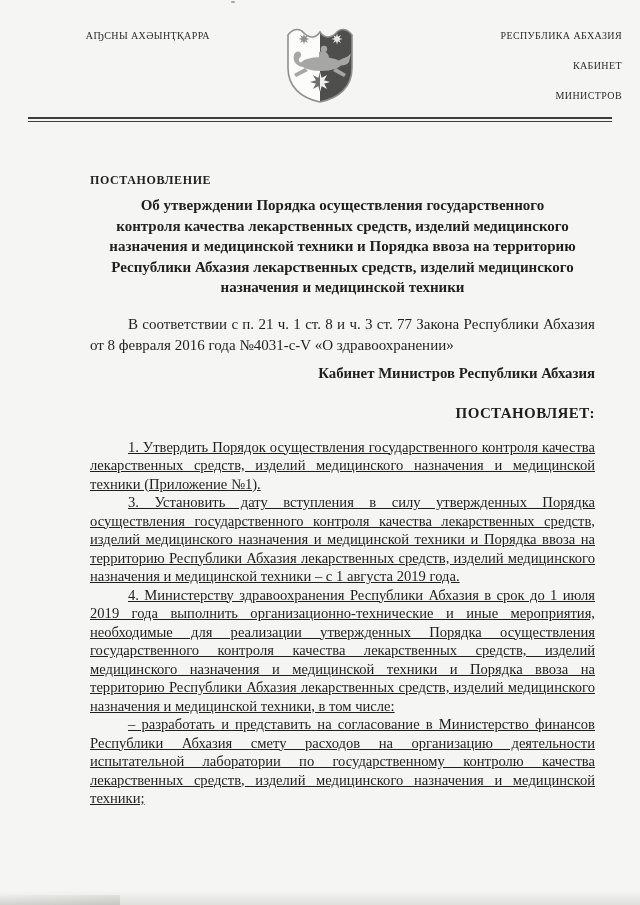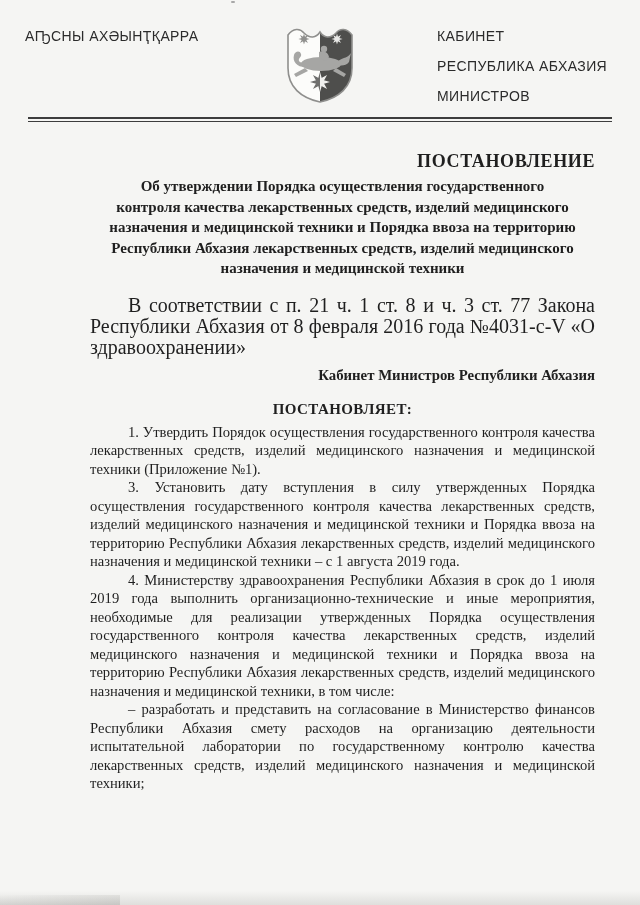--- a/index.html
+++ b/index.html
@@ -19,58 +19,58 @@
   }
   .corner-shadow{
     position:absolute;left:0;bottom:0;width:120px;height:10px;
     background:linear-gradient(to top left, rgba(110,110,105,0.22), rgba(110,110,105,0));
     pointer-events:none;
   }
   
   .letterhead{position:relative;height:117px;}
   .lh-col{
     position:absolute;top:21px;
-    font-family:Liberation Sans, sans-serif;
-    font-size:14px;letter-spacing:0.4px;color:#2b2b2b;
-    text-align:left;line-height:30px;white-space:nowrap;
+    font-family:Liberation Serif, serif;
+    font-size:10px;letter-spacing:0.4px;color:#2b2b2b;
+    text-align:right;line-height:30px;white-space:nowrap;
   }
   .lh-left{left:25px;width:185px;}
   .lh-right{left:437px;width:185px;}
   .emblem{position:absolute;left:283px;top:24px;width:74px;height:82px;}
   .rule{
     margin:0 28px;height:2px;
     border-top:2.5px solid #3d3d3d;
     border-bottom:1.2px solid #3d3d3d;
   }
   
   .doc-col{margin-left:90px;width:505px;}
   .doc-title{
-    margin:28px 0 0 0;
-    font-size:18px;font-weight:bold;letter-spacing:0.6px;
-    text-align:right;line-height:22px;
+    margin:47px 0 0 0;
+    font-size:12px;font-weight:bold;letter-spacing:0.6px;
+    text-align:left;line-height:22px;
   }
   .doc-subject{
     margin:4px auto 0 auto;width:470px;
     font-size:15px;font-weight:bold;
     text-align:center;line-height:20.5px;
   }
   .preamble{
     margin:16px 0 0 0;
-    font-size:20px;line-height:21px;
+    font-size:15px;line-height:21px;
     text-align:justify;text-indent:38px;
   }
   .authority{
     margin:8px 0 0 0;
     font-size:14.8px;font-weight:bold;text-align:right;line-height:19px;
   }
   .resolves{
-    margin:15px 0 0 0;
-    font-size:15px;font-weight:bold;text-align:center;line-height:19px;letter-spacing:0.4px;
+    margin:21px 0 0 0;
+    font-size:15px;font-weight:bold;text-align:right;line-height:19px;letter-spacing:0.4px;
   }
-  .doc-body{margin-top:4px;}
+  .doc-body{margin-top:15px;text-decoration:underline;}
   .body-p{
     margin:0;
     font-size:14.6px;line-height:18.5px;
     text-align:justify;text-indent:38px;
   }
 </style>
 </head>
 <body>
 
 <div class="page">
@@ -130,22 +130,22 @@
               <polygon points="0,-8 1.8,-1.8 8,0 1.8,1.8 0,8 -1.8,1.8 -8,0 -1.8,-1.8"></polygon>
               <polygon points="0,-8 1.8,-1.8 8,0 1.8,1.8 0,8 -1.8,1.8 -8,0 -1.8,-1.8" transform="rotate(45)"></polygon>
             </g>
           </g>
         </g>
         <path d="M5,11 C10,4 17,4 21,9 C27,15 33,14 37,8 C41,14 47,15 53,9 C57,4 64,4 69,11 L69,44 C69,63 56,74 37,78 C18,74 5,63 5,44 Z" fill="none" stroke="#8f8f8d" stroke-width="1.6"></path>
       </svg>
     </div>
 
     <div class="lh-col lh-right">
+      <div>РЕСПУБЛИКА АБХАЗИЯ</div>
       <div>КАБИНЕТ</div>
-      <div>РЕСПУБЛИКА АБХАЗИЯ</div>
       <div>МИНИСТРОВ</div>
     </div>
   </div>
 
   <div class="rule"></div>
 
   <div class="doc-col">
     <h1 class="doc-title">ПОСТАНОВЛЕНИЕ</h1>
 
     <h2 class="doc-subject">Об утверждении Порядка осуществления государственного контроля качества лекарственных средств, изделий медицинского назначения и медицинской техники и Порядка ввоза на территорию Республики Абхазия лекарственных средств, изделий медицинского назначения и медицинской техники</h2>

